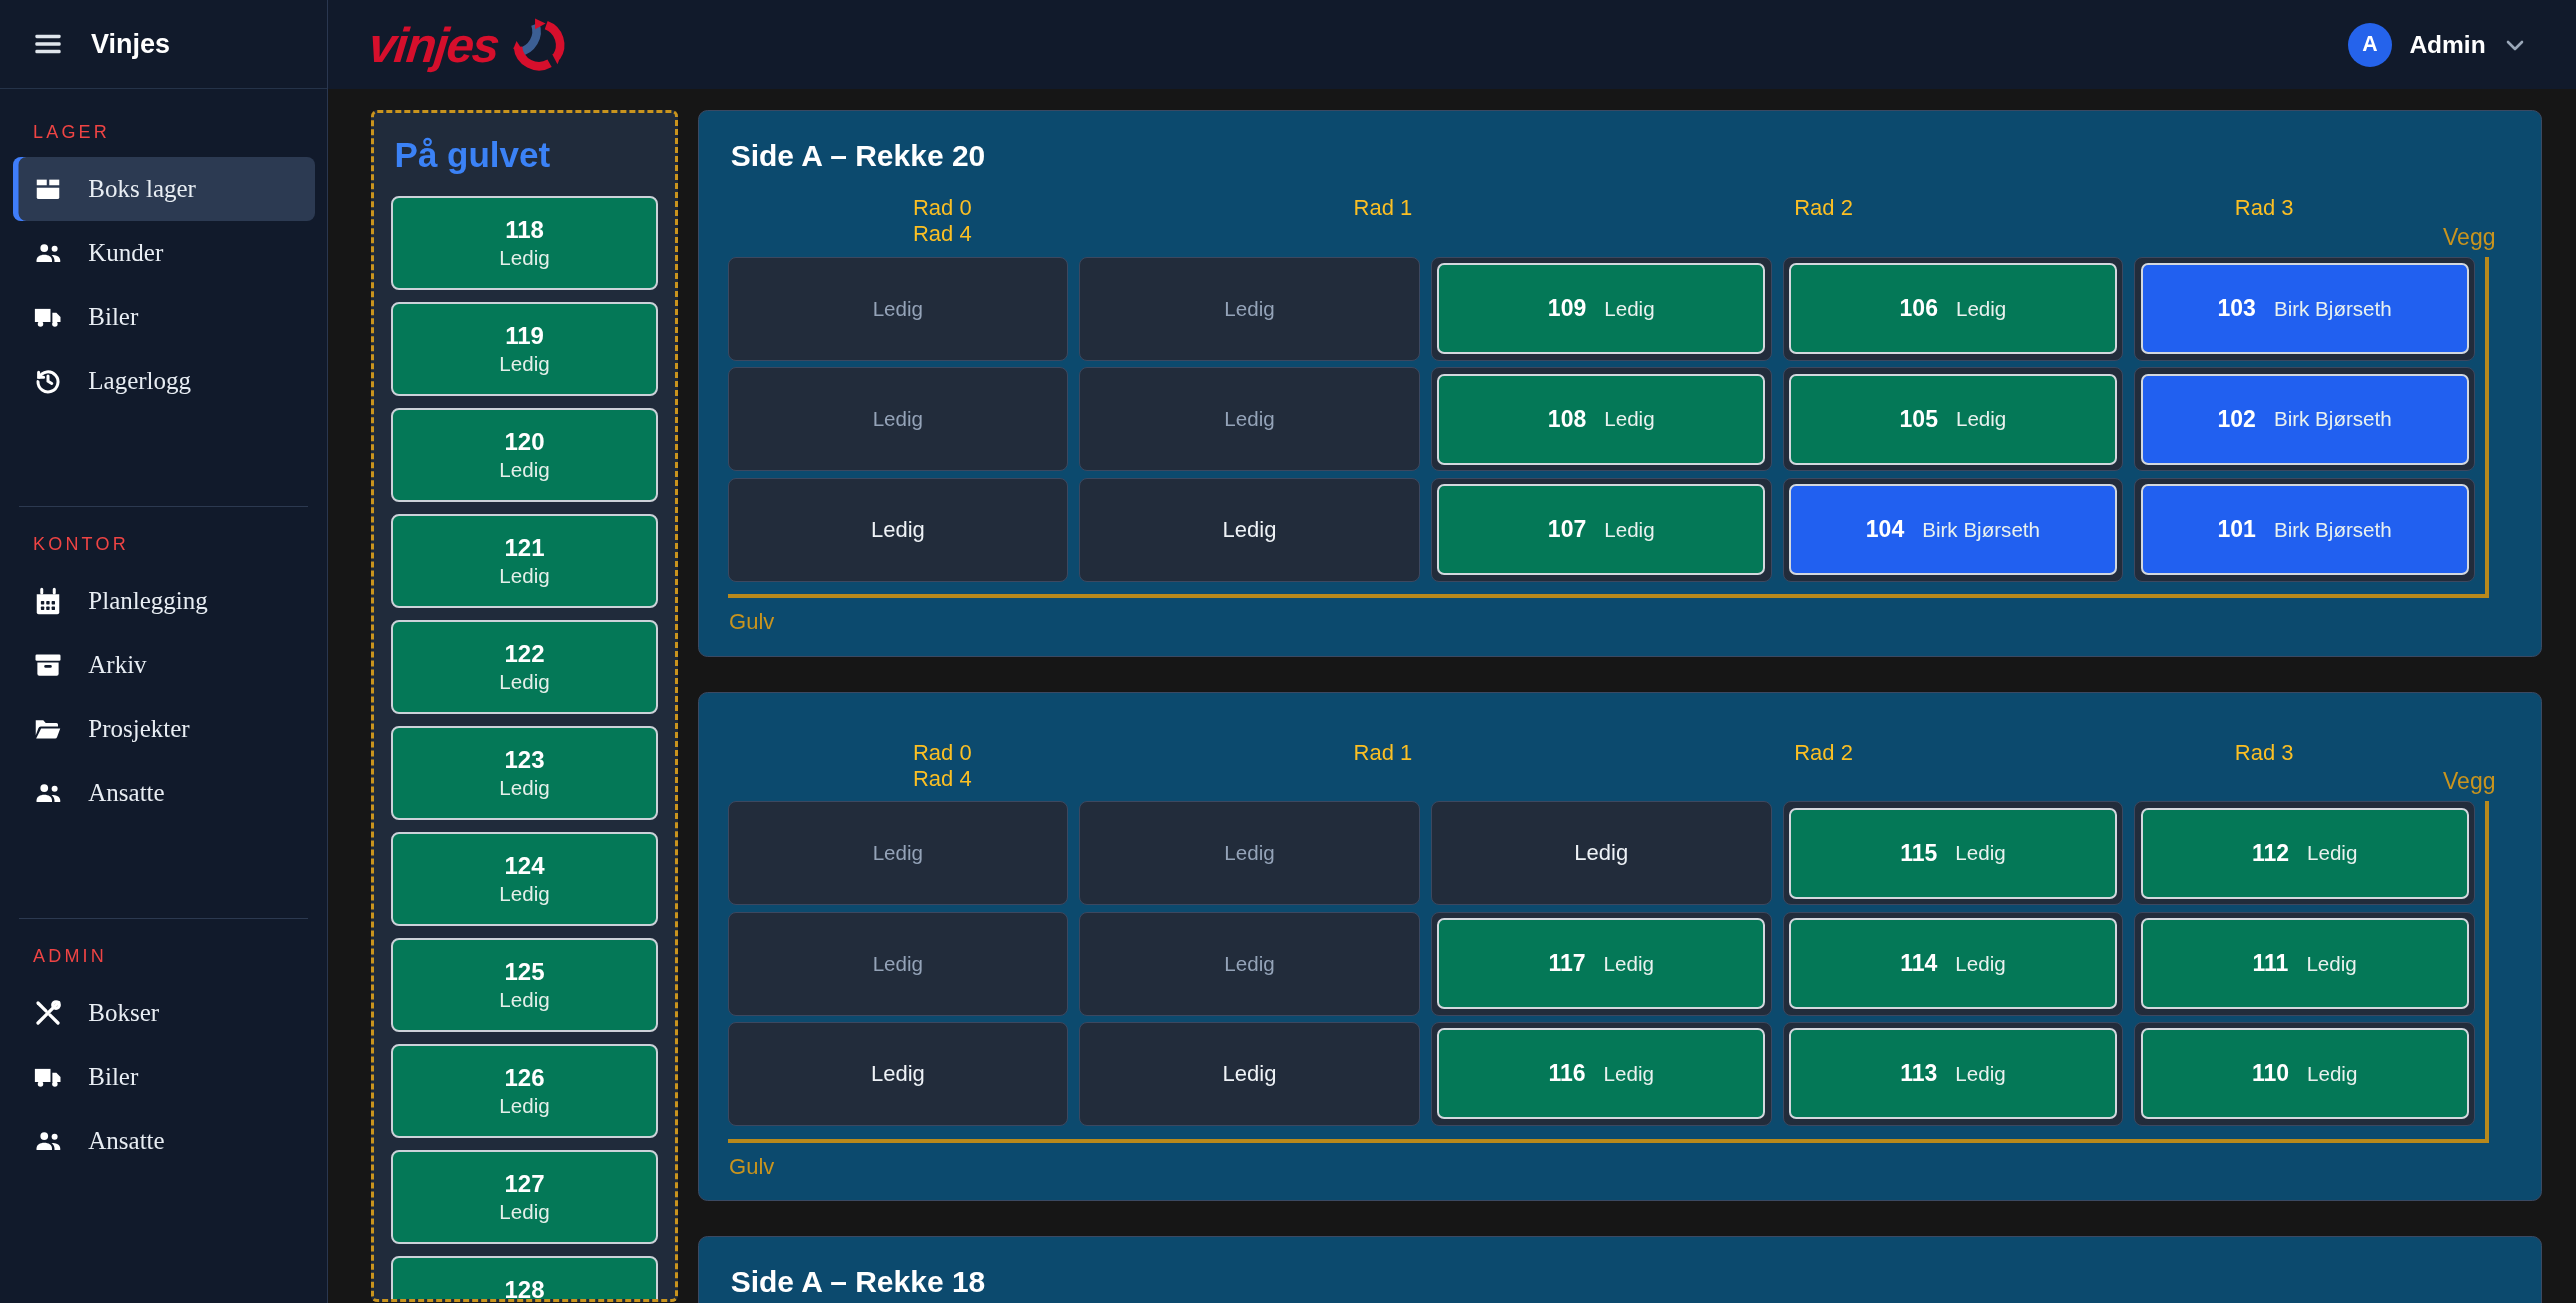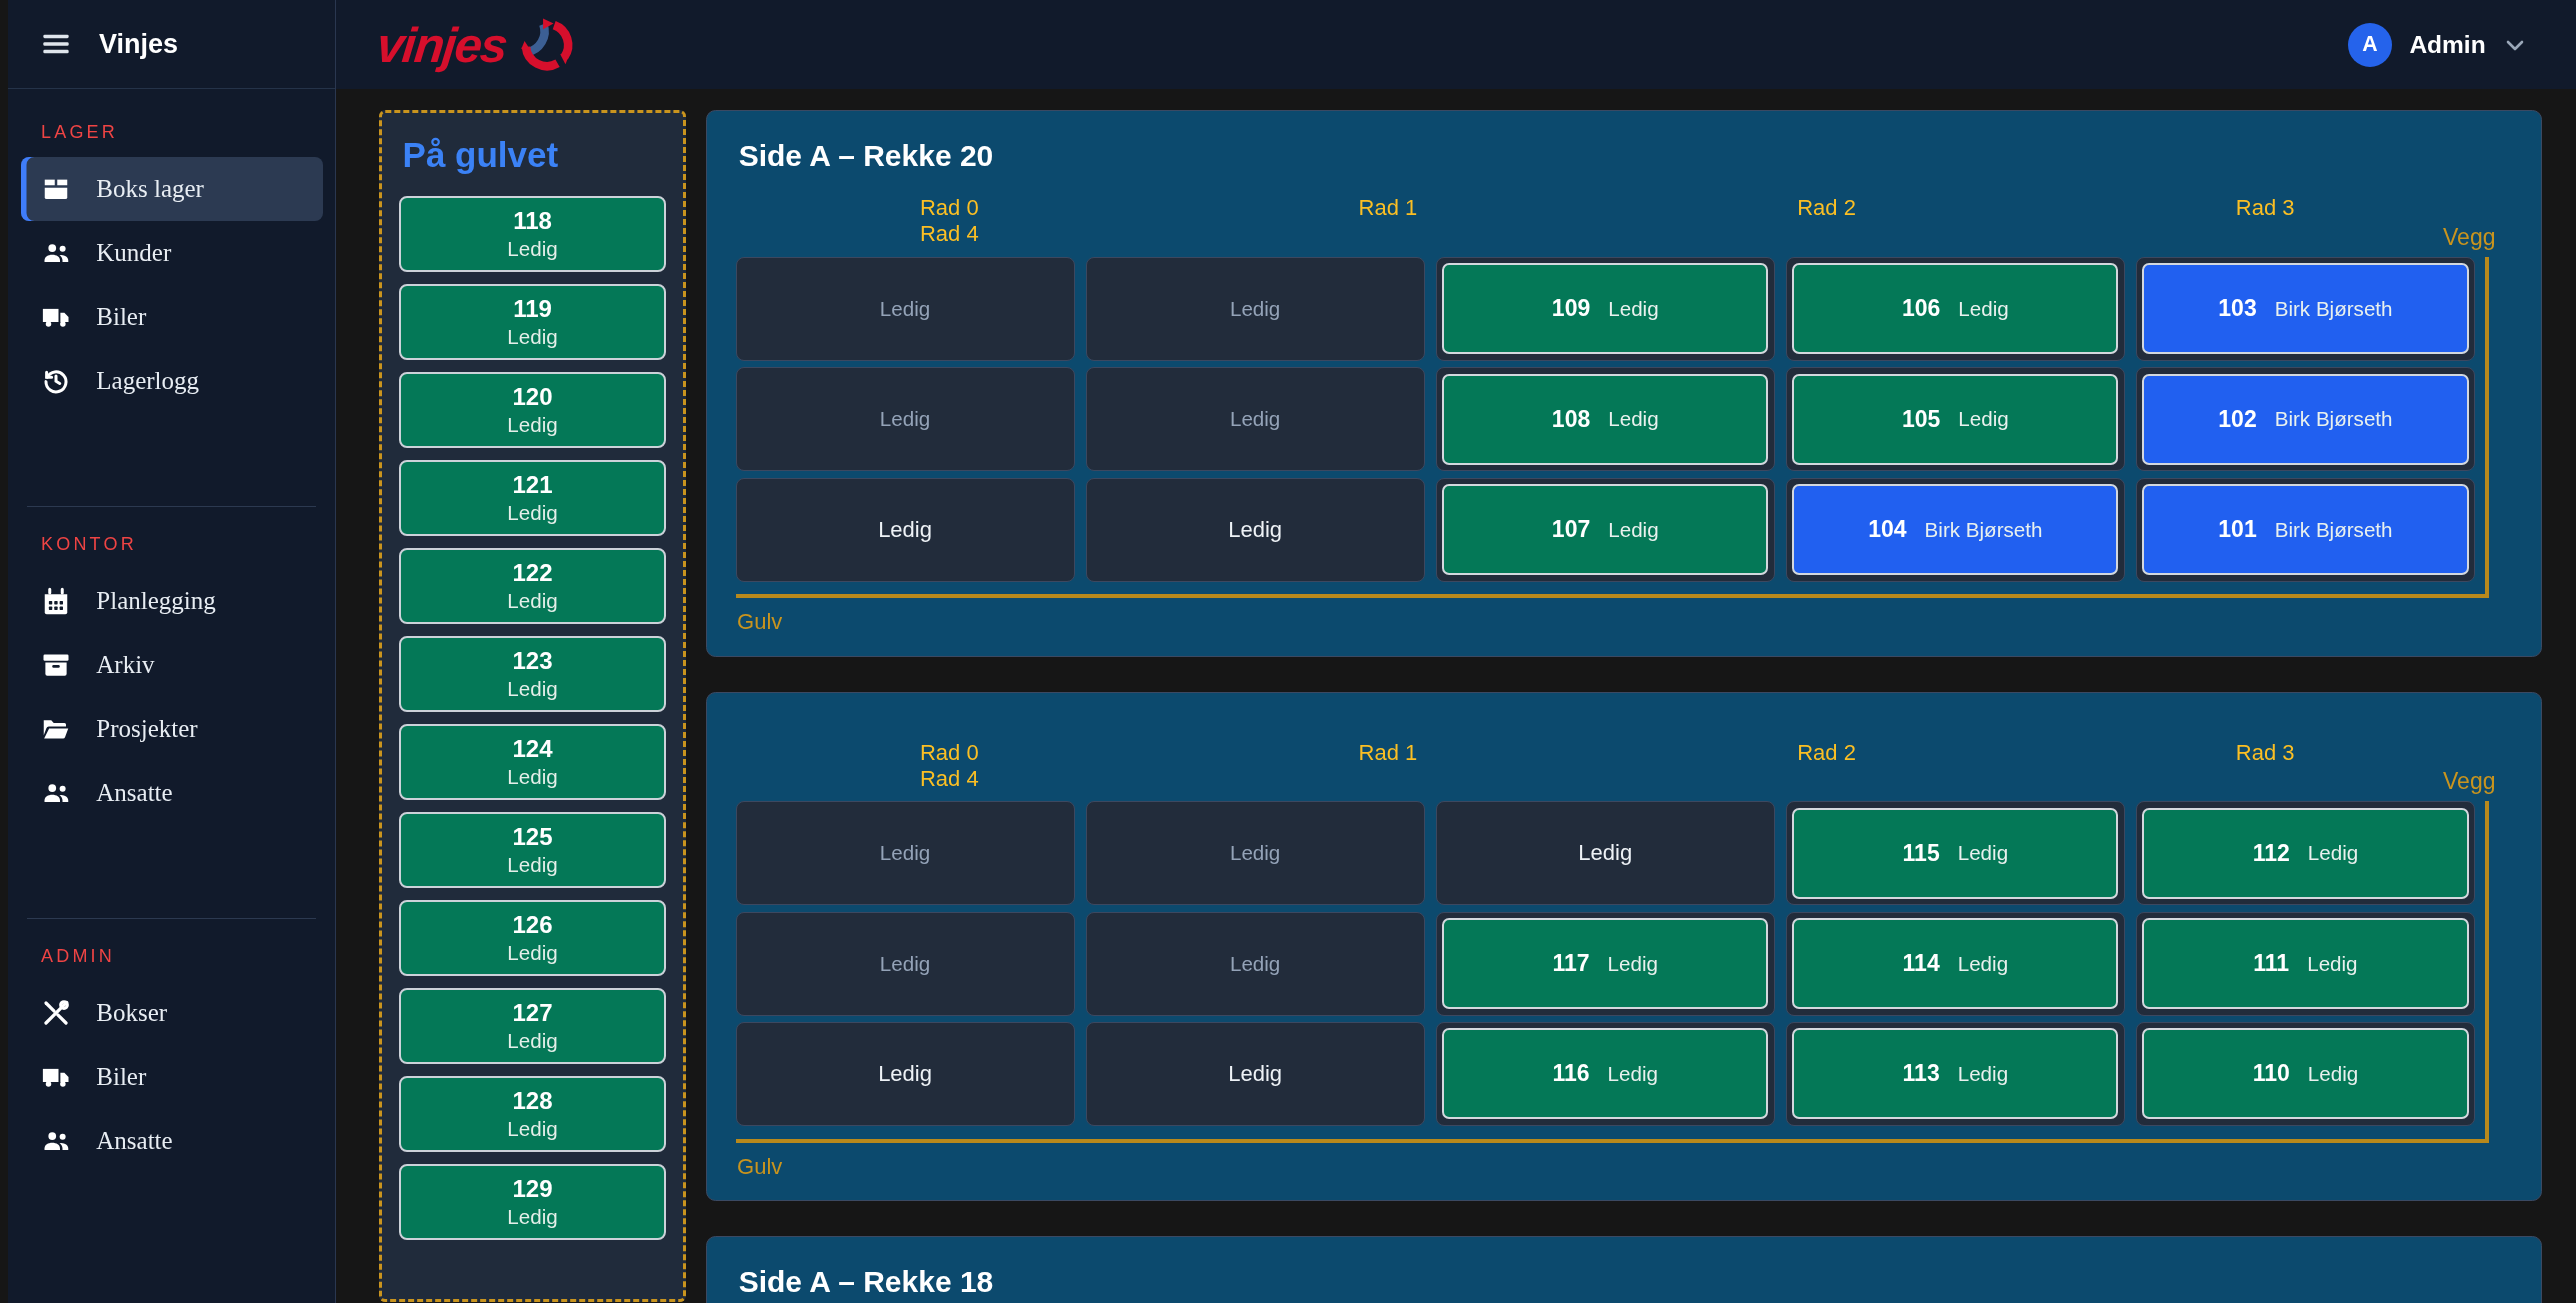--- a/index.html
+++ b/index.html
@@ -1,18 +1,18 @@
 <!DOCTYPE html>
 <html style="font-size:12.7px"><head>
 <meta charset="utf-8">
 <style>
   * { margin:0; padding:0; box-sizing:border-box; }
   html,body { width:2576px; height:1303px; overflow:hidden; background:#161616;
     font-family:"Liberation Sans","DejaVu Sans",sans-serif; }
-  .app { display:flex; height:100%;padding-left:8px; }
+  .app { display:flex; height:100%; }
 
   
   .sidebar { width:328px; flex:none; background:#111a2b; border-right:0.8px solid #2a3750;
     display:flex; flex-direction:column; overflow:hidden; }
   .sidebar-header { height:89px; flex:none; display:flex; align-items:center; gap:27px;
     padding-left:32px; border-bottom:0.8px solid #253349; }
   .hamburger { width:32px; height:32px; color:#dfe5ec; background:none; border:none; cursor:pointer; padding:0; }
   .hamburger svg { width:100%; height:100%; }
   .brand { font-size:27px; font-weight:700; color:#ffffff; }
   .nav { padding-top:33px; flex:1; }
@@ -43,21 +43,21 @@
   .chev svg { width:100%; height:100%; }
 
   
   .content { flex:1; background:#161616; padding:21.3px 34px 0 43px; display:flex; gap:20px;
     overflow:hidden; align-items:flex-start; }
 
   
   .floor-panel { width:307px; flex:none; height:1192px; background:#202b3b;
     border:3.2px dashed #c9941e; border-radius:6.3px; padding:19px 17.4px; overflow:hidden; }
   .floor-title { font-size:35px; font-weight:700; color:#3b82f6; margin:3.2px 0 20.6px 3.2px; }
-  .floor-box { height:76px; border-radius:8px; background:#047857; border:2.4px solid #ccd2d9;
+  .floor-box { height:94px; border-radius:8px; background:#047857; border:2.4px solid #ccd2d9;
     margin-bottom:12px; display:flex; flex-direction:column; align-items:center;
     justify-content:center; gap:2.4px; cursor:pointer; }
   .fb-num { font-size:24px; font-weight:700; color:#ffffff; }
   .fb-status { font-size:20.6px; color:#e4efe9; }
 
   
   .sections { flex:1; display:flex; flex-direction:column; gap:35px; min-width:0; }
   .panel { background:#0c4a6e; border:1.6px solid #3b4962; border-radius:9.5px;
     padding:25px 28.5px 20.6px 28.5px; flex:none; }
   .panel-title { font-size:30px; font-weight:700; color:#ffffff; margin:3.2px 0 0 3.2px; }

